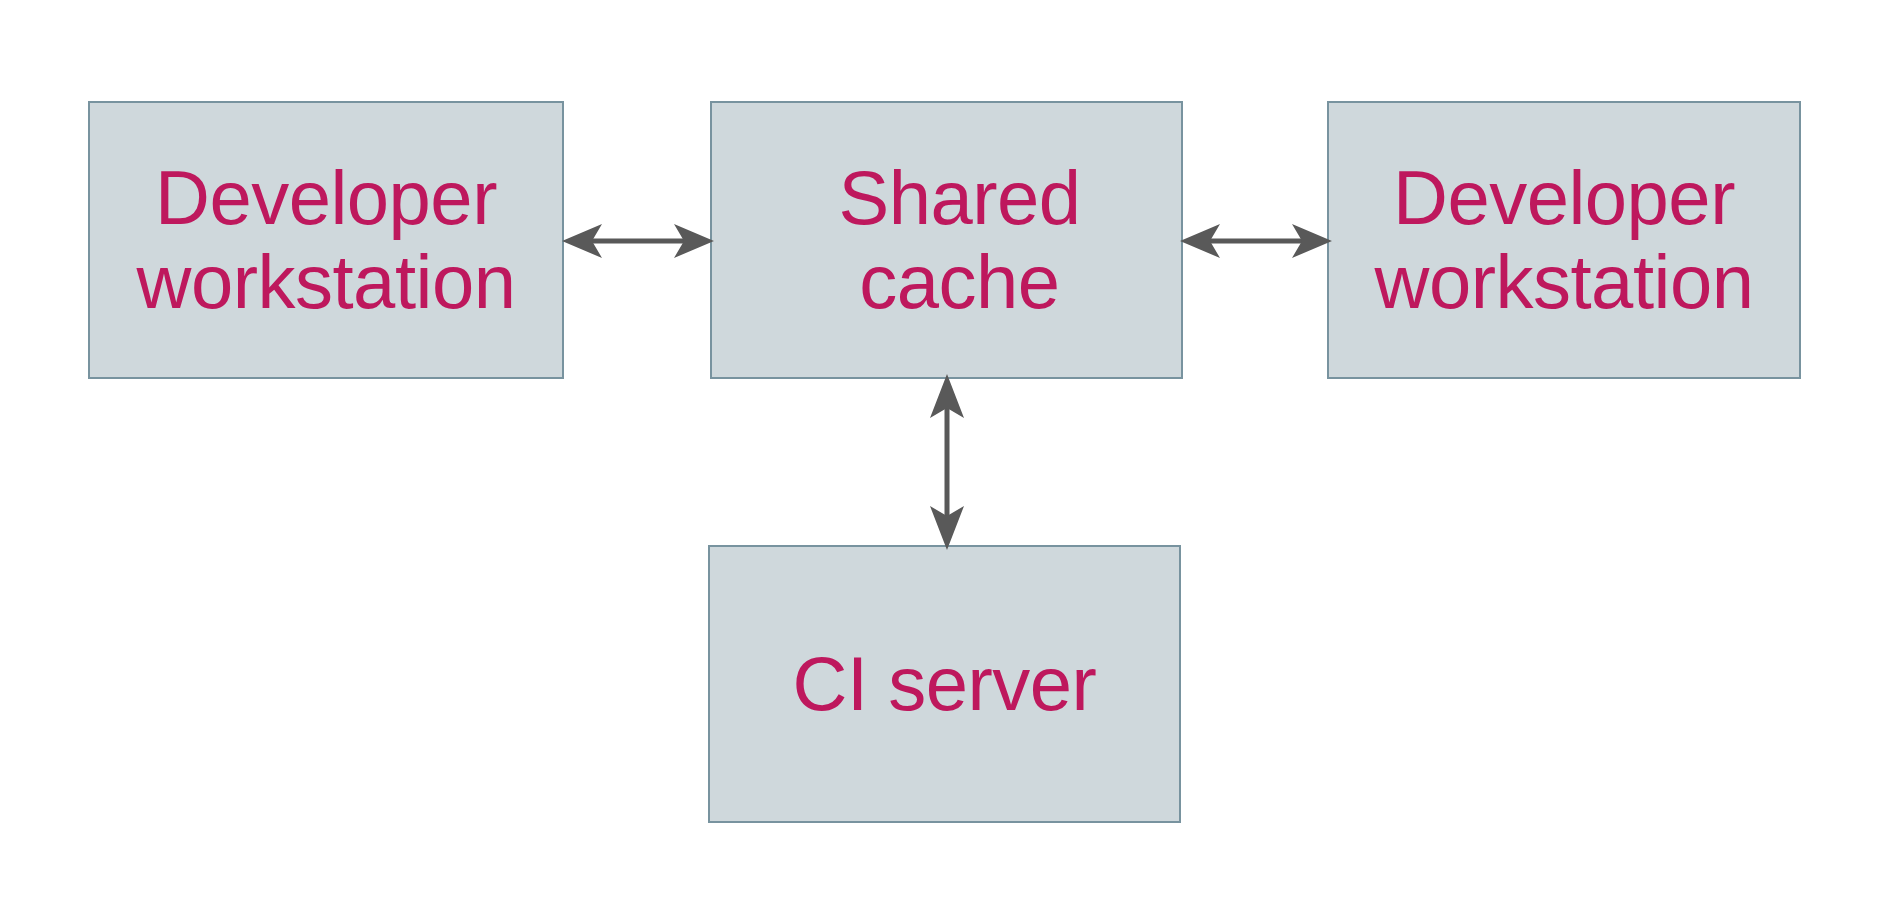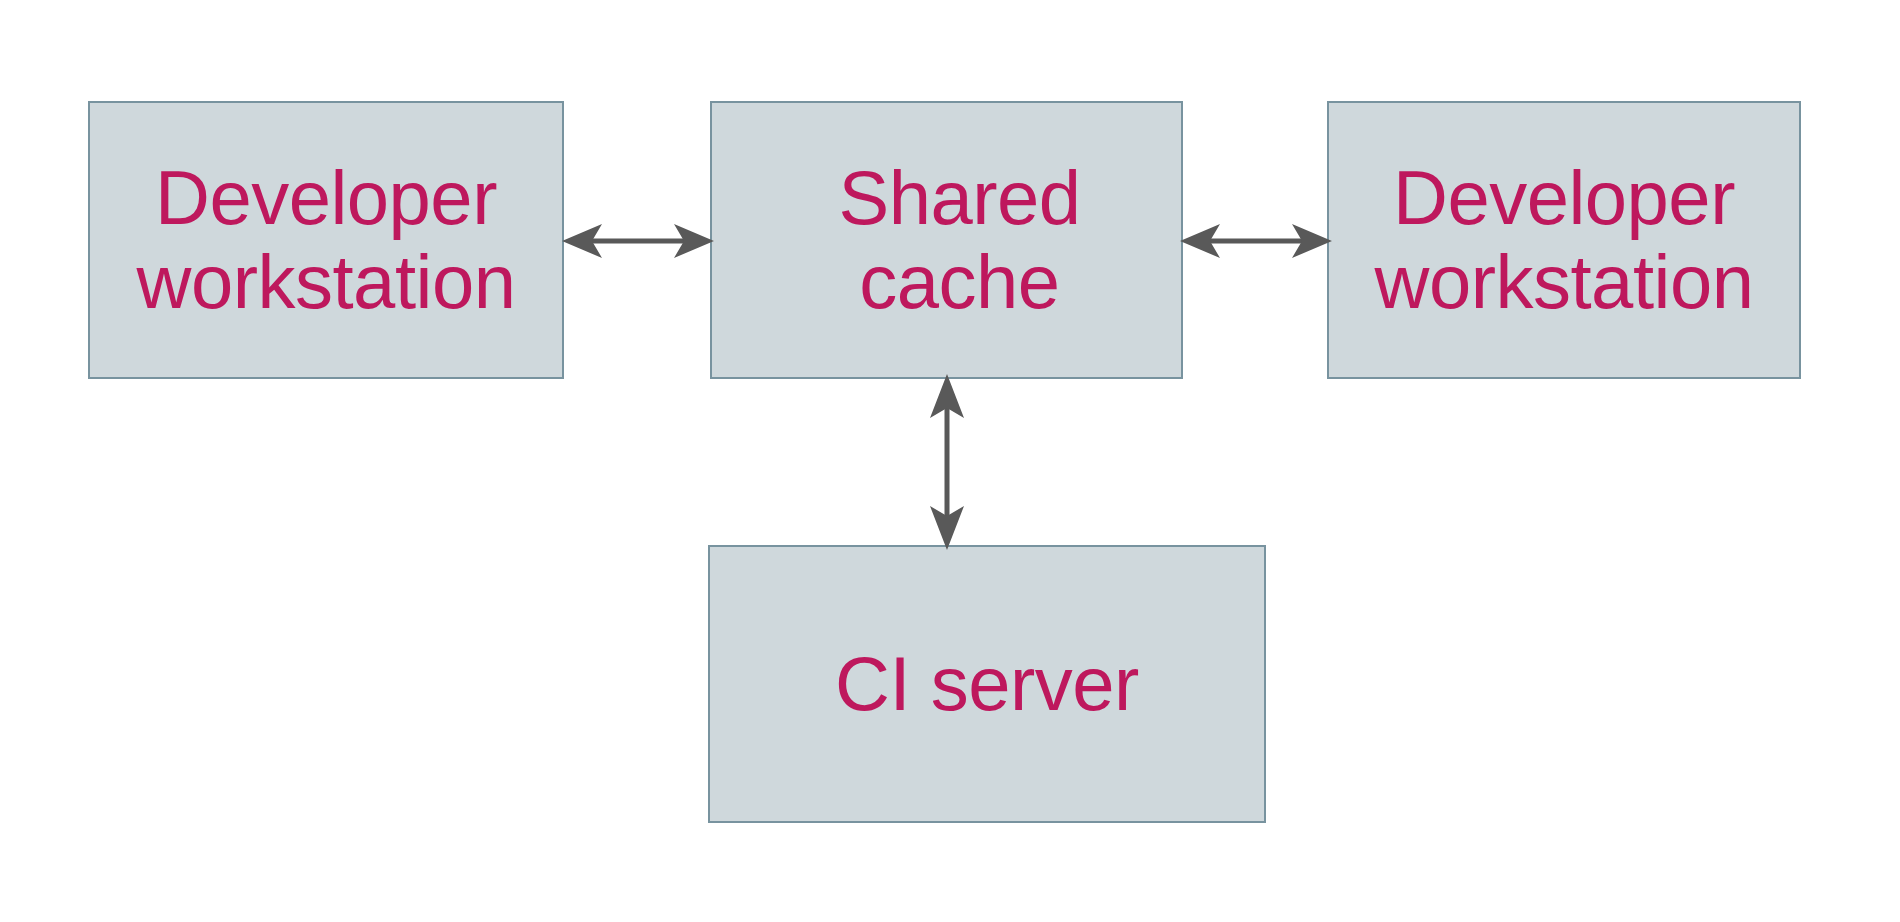--- a/index.html
+++ b/index.html
@@ -37,21 +37,21 @@
   }
   .node .label {
     display: block;
     padding: 0 8px;
     white-space: pre-line;
   }
   
   #node-dev-left   { left: 88px;   top: 101px; width: 476px; height: 278px; }
   #node-cache      { left: 710px;  top: 101px; width: 473px; height: 278px; padding-left: 26px; }
   #node-dev-right  { left: 1327px; top: 101px; width: 474px; height: 278px; }
-  #node-ci         { left: 708px;  top: 545px; width: 558px; height: 278px; }
+  #node-ci         { left: 708px;  top: 545px; width: 473px; height: 278px; }
 
   .edge {
     position: absolute;
     overflow: visible;
   }
   #edge-left-cache  { left: 560px;  top: 206px; width: 156px; height: 70px; }
   #edge-cache-right { left: 1178px; top: 206px; width: 156px; height: 70px; }
   #edge-cache-ci    { left: 912px;  top: 372px; width: 70px;  height: 180px; }
 
   .edge svg { display: block; overflow: visible; }

